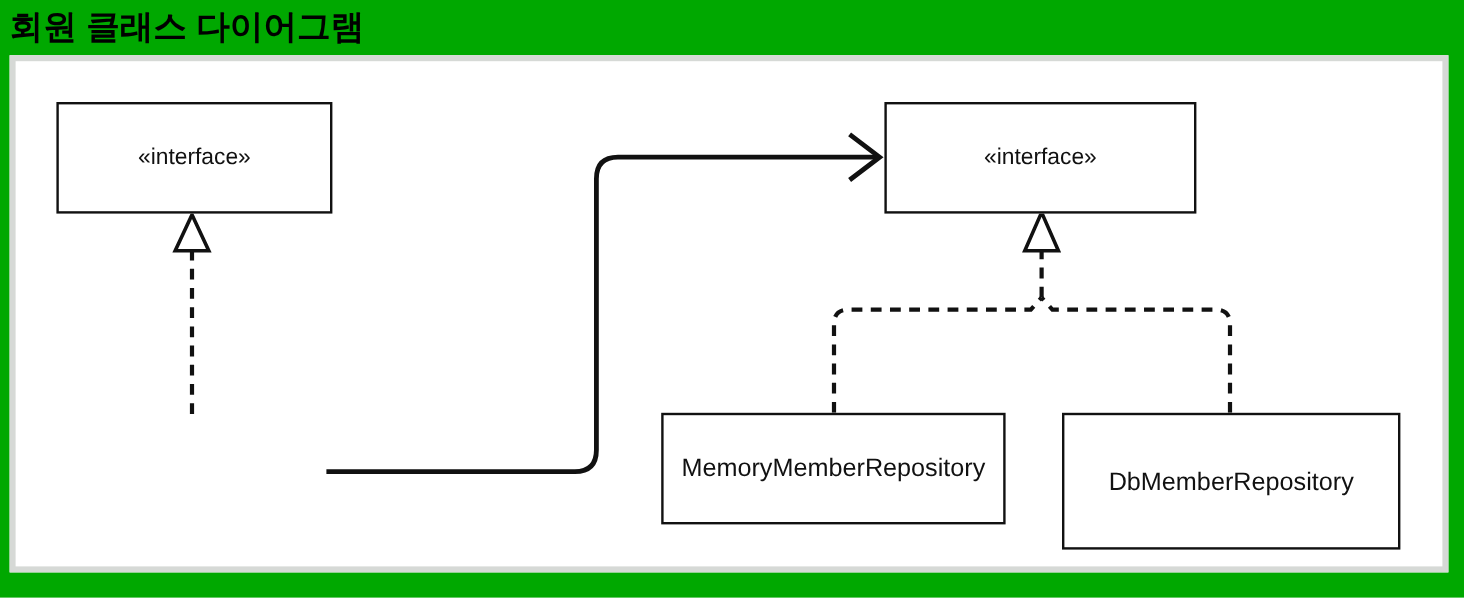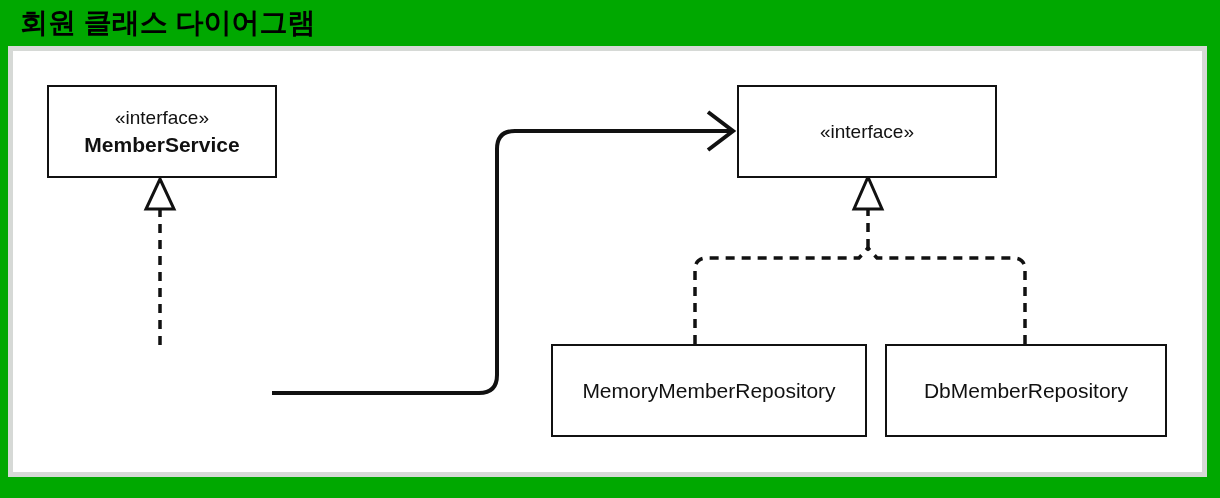--- a/index.html
+++ b/index.html
@@ -13,21 +13,21 @@
     background: #00a800;
     font-family: "Liberation Sans", "DejaVu Sans", sans-serif;
     overflow: hidden;
   }
   .title {
     position: absolute;
     top: 0;
     left: 0;
     height: 46px;
     line-height: 46px;
-    padding-left: 20px;
+    padding-left: 8px;
     font-size: 28px;
     font-weight: bold;
     color: #000;
     white-space: nowrap;
   }
   .canvas {
     position: absolute;
     left: 8px;
     top: 46px;
     width: 1189px;
@@ -62,22 +62,22 @@
   .uml-box .class-name {
     font-size: 21px;
     line-height: 27px;
   }
   .uml-box .class-name.bold {
     font-weight: bold;
   }
   #box-member-service       { left: 34px;  top: 34px;  width: 230px; height: 93px; }
   #box-member-repository    { left: 724px; top: 34px;  width: 260px; height: 93px; }
   #box-member-service-impl  { left: 35px;  top: 294px; width: 224px; height: 93px; }
-  #box-memory-member-repo   { left: 538px; top: 293px; width: 316px; height: 93px; }
-  #box-db-member-repo       { left: 872px; top: 293px; width: 282px; height: 93px; }
+  #box-memory-member-repo   { left: 538px; top: 293px; width: 287px; height: 93px; }
+  #box-db-member-repo       { left: 872px; top: 293px; width: 282px; height: 114px; }
 </style>
 </head>
 <body>
 
 <div class="title">회원 클래스 다이어그램</div>
 
 <div class="canvas">
 
   <svg class="connectors" viewBox="0 0 1189 421" xmlns="http://www.w3.org/2000/svg">
 
@@ -100,21 +100,20 @@
     </g>
 
     <g>
       <path d="M855,197 V158" fill="none" stroke="#111111" stroke-width="3.5" stroke-dasharray="9 7"></path>
       <polygon points="855,126 869,158 841,158" fill="#ffffff" stroke="#111111" stroke-width="3"></polygon>
     </g>
   </svg>
 
   <div class="uml-box" id="box-member-service">
     <div class="stereotype">«interface»</div>
-    <div class="class-name bold">MemberService</div>
   </div>
 
   <div class="uml-box" id="box-member-repository">
     <div class="stereotype">«interface»</div>
   </div>
 
 
   <div class="uml-box" id="box-memory-member-repo">
     <div class="class-name">MemoryMemberRepository</div>
   </div>

